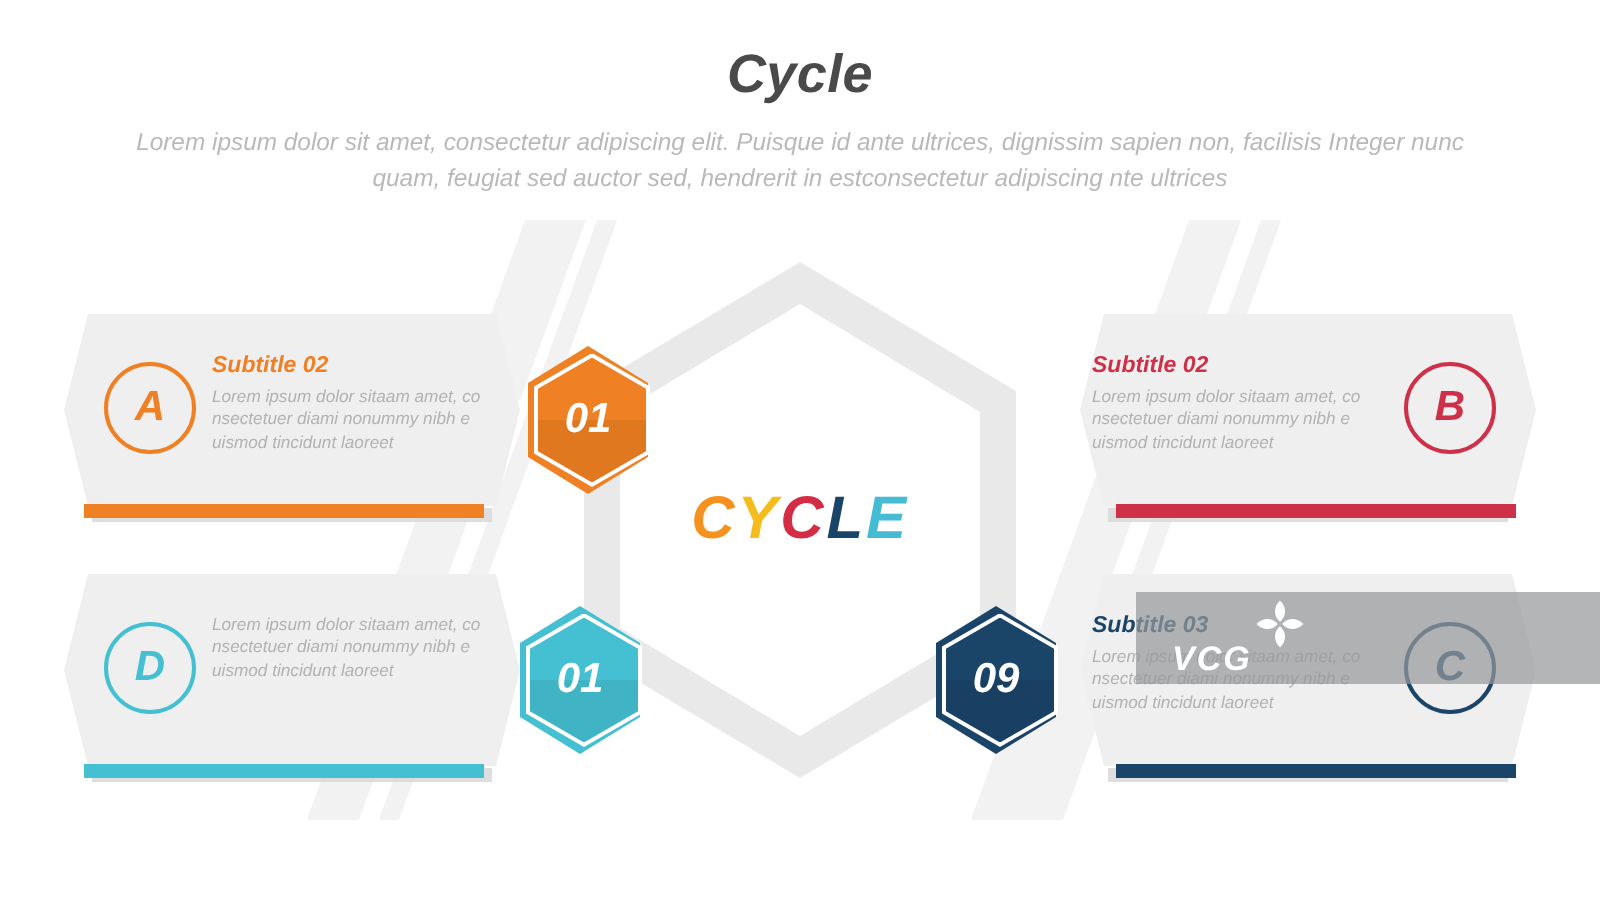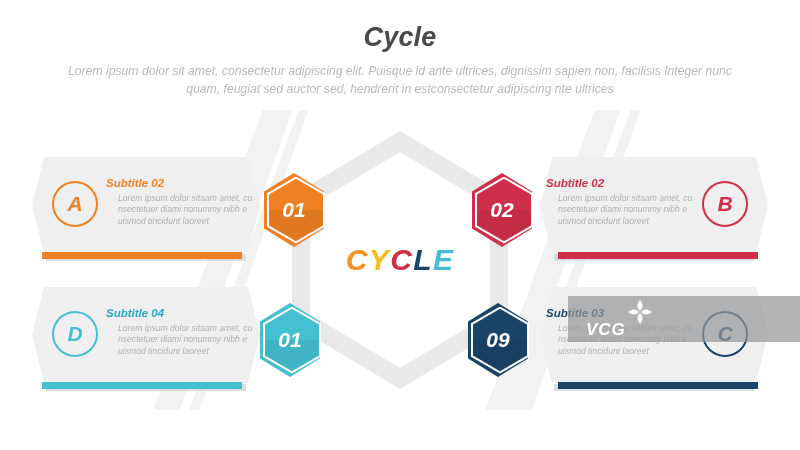--- a/index.html
+++ b/index.html
@@ -146,21 +146,20 @@
   }
   .card-subtitle {
     font-size: 11.5px;
     font-weight: bold;
     margin-bottom: 4px;
   }
   .card-desc {
     font-size: 8.6px;
     line-height: 11.4px;
     color: #b2b2b2;
-    margin-left: 12px;
   }
 
   
   .card.left .card-letter { left: 20px; }
   .card.left .card-text { left: 74px; text-align: left; }
 
   
   .card.right .card-letter { right: 20px; }
   .card.right .card-text { right: 74px; text-align: left; }
 
@@ -296,21 +295,20 @@
     <div class="card-bar" style="background:#cf3049; left:18px;"></div>
   </div>
 
   <div class="card left" style="left:32px; top:287px;">
     <div class="card-bar-shadow"></div>
     <div class="card-body"></div>
     <div class="card-letter" style="color:#45bfd2">
       <span>D</span>
     </div>
     <div class="card-text">
-      <div class="card-subtitle" style="color:#2aa8c4">Subtitle 04</div>
       <div class="card-desc">Lorem ipsum dolor sitaam amet, co nsectetuer diami nonummy  nibh e uismod tincidunt laoreet</div>
     </div>
     <div class="card-bar" style="background:#45bfd2"></div>
   </div>
 
   <div class="card right" style="left:540px; top:287px;">
     <div class="card-bar-shadow"></div>
     <div class="card-body"></div>
     <div class="card-letter" style="color:#1b4469">
       <span>C</span>
@@ -322,26 +320,20 @@
     <div class="card-bar" style="background:#1b4469; left:18px;"></div>
   </div>
 
   <div class="numhex" style="left:264px; top:173px;">
     <div class="outer" style="background:#ef8023"></div>
     <div class="inner-ring"></div>
     <div class="fill" style="background:#ef8023"></div>
     <div class="num">01</div>
   </div>
 
-  <div class="numhex" style="left:472px; top:173px;">
-    <div class="outer" style="background:#cf3049"></div>
-    <div class="inner-ring"></div>
-    <div class="fill" style="background:#cf3049"></div>
-    <div class="num">02</div>
-  </div>
 
   <div class="numhex" style="left:260px; top:303px;">
     <div class="outer" style="background:#45bfd2"></div>
     <div class="inner-ring"></div>
     <div class="fill" style="background:#45bfd2"></div>
     <div class="num">01</div>
   </div>
 
   <div class="numhex" style="left:468px; top:303px;">
     <div class="outer" style="background:#1b4469"></div>

